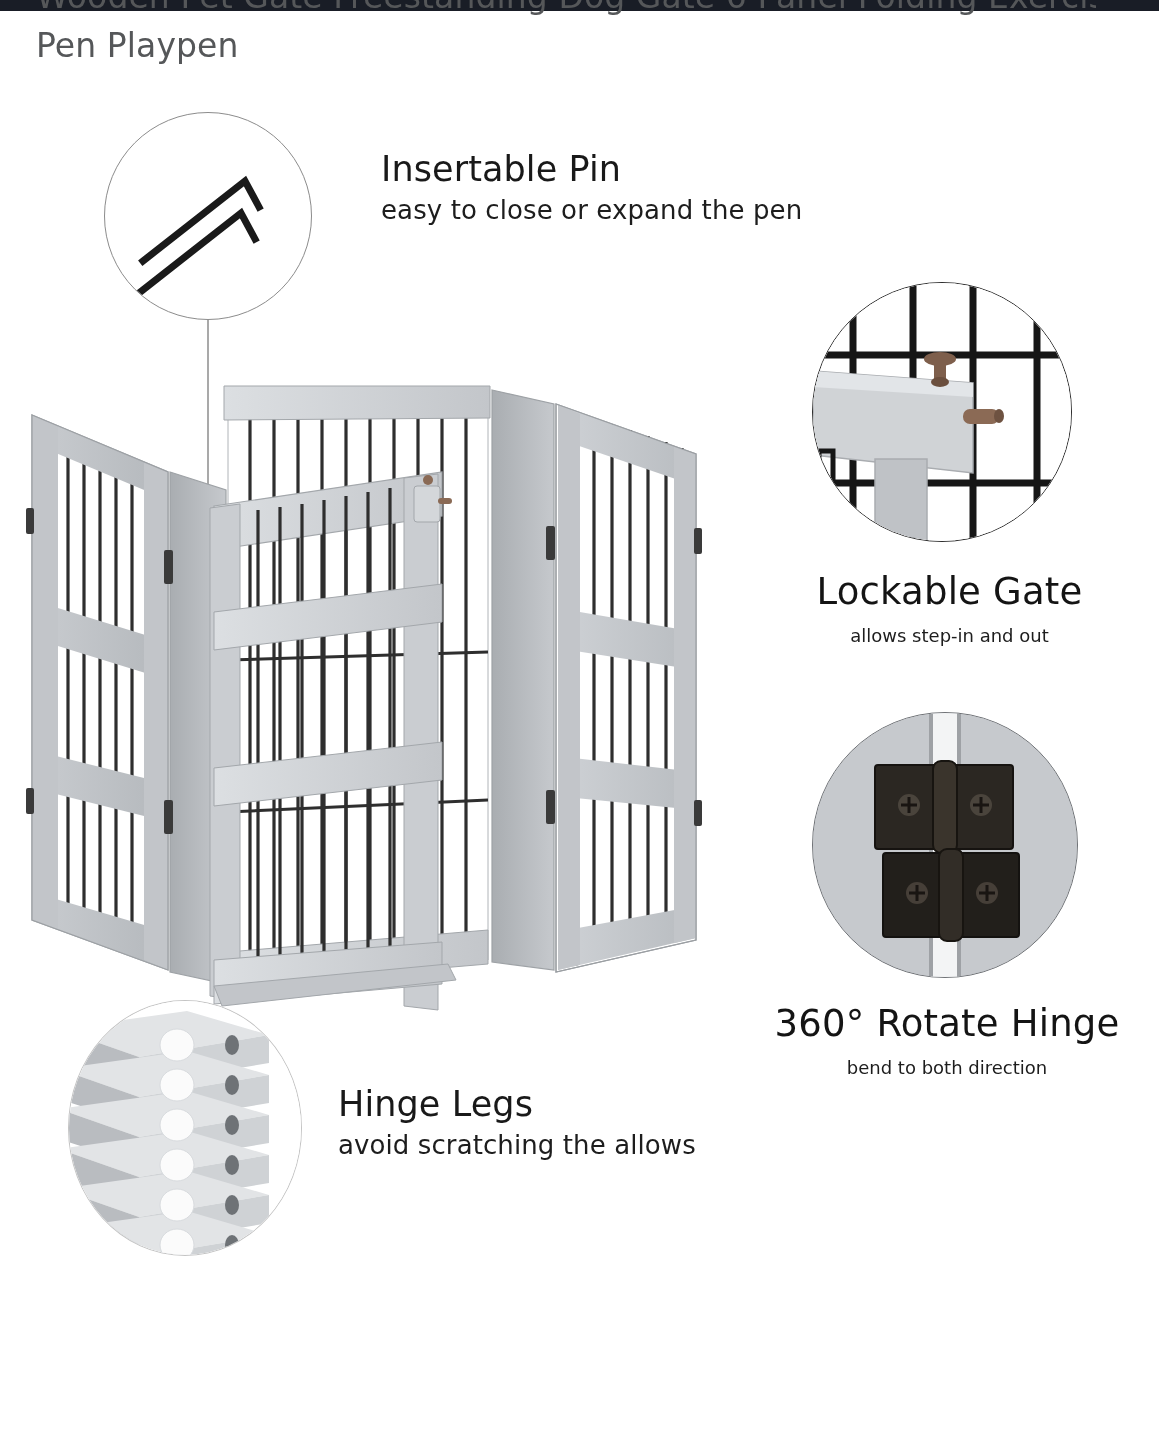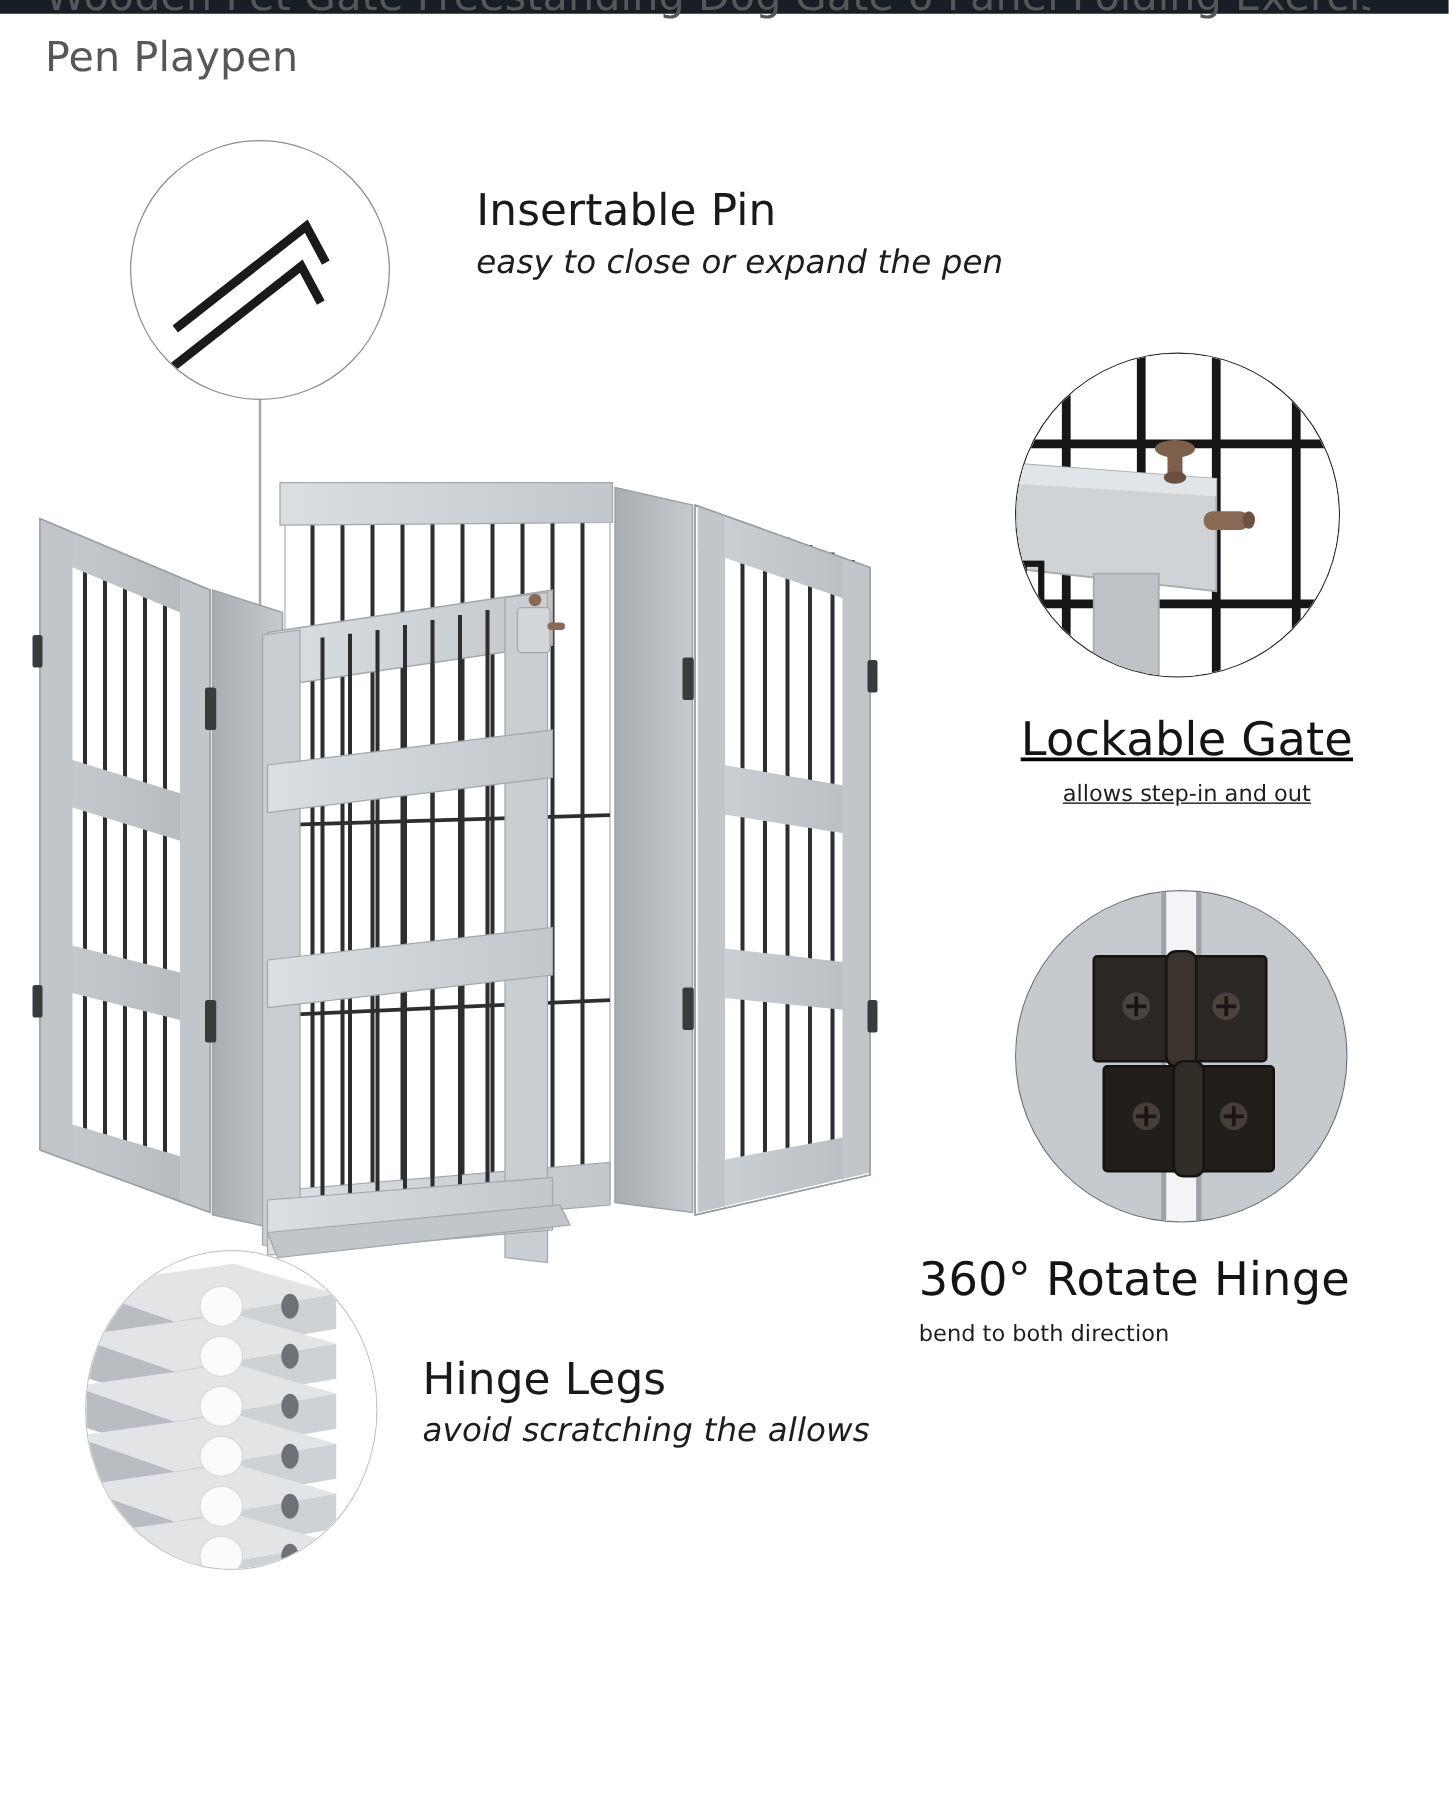--- a/index.html
+++ b/index.html
@@ -35,43 +35,43 @@
     position: absolute; left: 104px; top: 42px; width: 208px; height: 208px;
     border: 1.4px solid #8c8c8c; border-radius: 50%; background: #fff;
     overflow: hidden;
   }
   .pin-leader {
     position: absolute; left: 207px; top: 250px; width: 1.6px; height: 310px;
     background: #a9a9a9;
   }
   .pin-text { position: absolute; left: 333px; top: 77px; margin-left: 48px; }
   .feat-title { font-size: 35px; line-height: 44px; color: #191919; letter-spacing: 0.1px; white-space: nowrap; }
-  .feat-sub { font-size: 26px; line-height: 38px; color: #1d1d1d; letter-spacing: 0.1px; white-space: nowrap; font-style: italic; }
+  .feat-sub { font-size: 26px; line-height: 38px; color: #1d1d1d; letter-spacing: 0.1px; white-space: nowrap; }
 
   
   .product { position: absolute; left: 18px; top: 290px; width: 700px; height: 670px; }
 
   
   .gate-circle {
     position: absolute; left: 812px; top: 212px; width: 260px; height: 260px;
     border-radius: 50%; overflow: hidden; background: #ffffff;
     border: 1.4px solid #2c2c2c;
   }
-  .gate-text { position: absolute; left: 740px; top: 498px; width: 419px; text-align: center; text-decoration: underline; }
+  .gate-text { position: absolute; left: 740px; top: 498px; width: 419px; text-align: center; }
   .ctr-title { font-size: 37px; line-height: 48px; color: #141414; letter-spacing: 0.2px; }
   .ctr-sub { font-size: 18px; line-height: 40px; color: #1d1d1d; }
 
   
   .hinge-circle {
     position: absolute; left: 812px; top: 642px; width: 266px; height: 266px;
     border-radius: 50%; overflow: hidden;
     background: radial-gradient(circle at 38% 30%, #d8dadd 0%, #c4c7cb 55%, #b5b8bc 100%);
     border: 1.2px solid #6e7175;
   }
-  .hinge-text { position: absolute; left: 735px; top: 930px; width: 424px; text-align: left; }
+  .hinge-text { position: absolute; left: 735px; top: 930px; width: 424px; text-align: center; }
 
   
   .legs-circle {
     position: absolute; left: 68px; top: 930px; width: 234px; height: 256px;
     border-radius: 50%; overflow: hidden; background: #ffffff;
     border: 1px solid #c4c4c4;
   }
   .legs-text { position: absolute; left: 338px; top: 1012px; }
 
   

